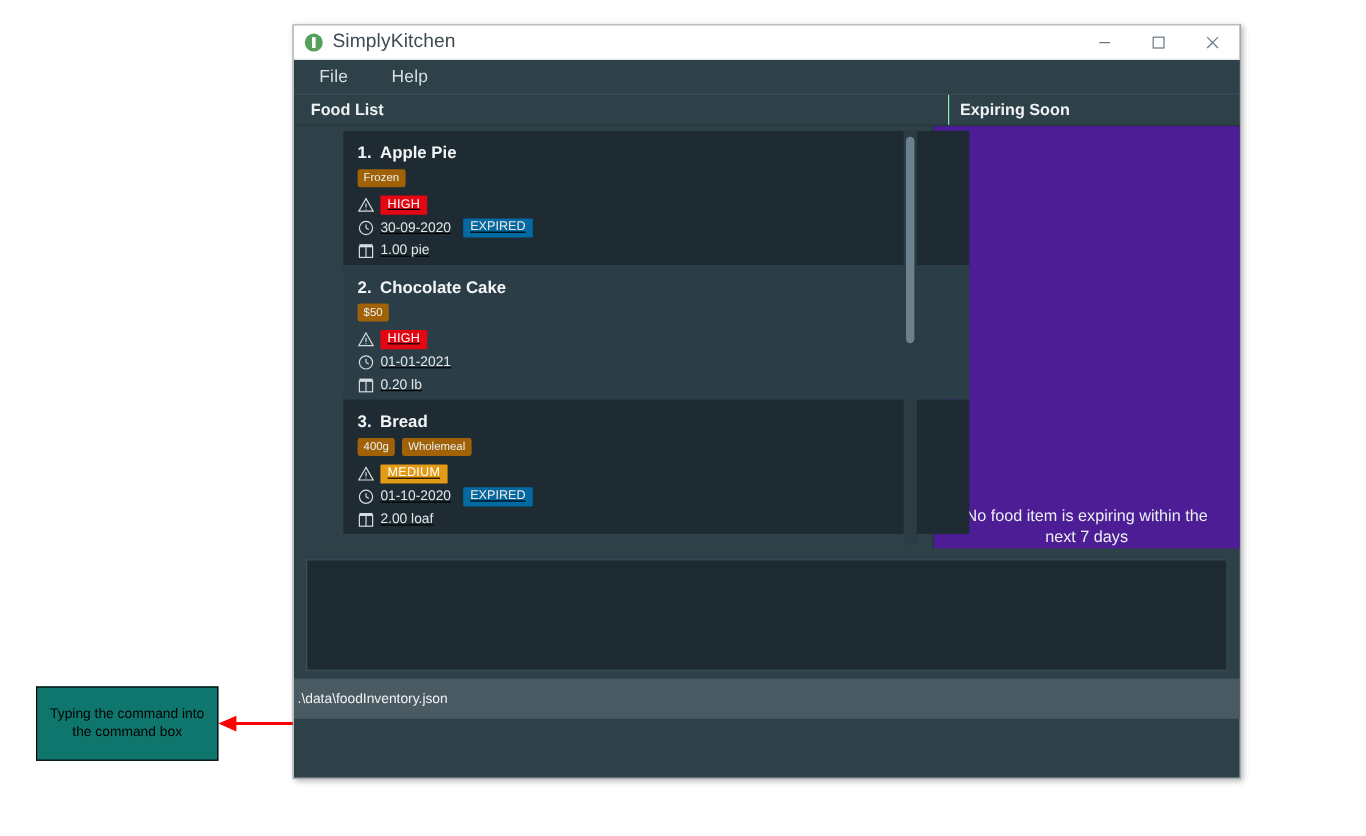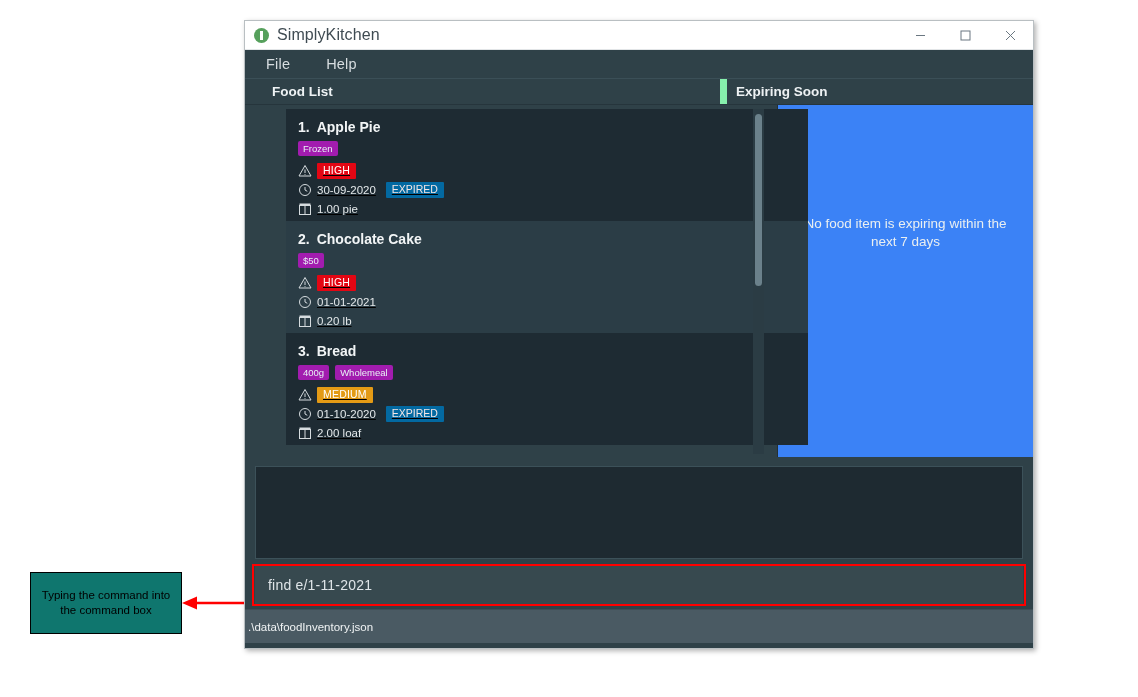--- a/index.html
+++ b/index.html
@@ -78,24 +78,24 @@
   }
 
   
   #panel-headers {
     display: flex; height: 27px;
     background: #2f4148;
     border-top: 1px solid #3b4f57;
     border-bottom: 1px solid #26353c;
   }
   #fl-header {
-    width: 482px; display: flex; align-items: center;
-    padding-left: 27px;
+    width: 546px; display: flex; align-items: center;
+    padding-left: 14px;
     font-size: 13.5px; font-weight: bold; color: #eef2f4;
-    border-right: 7px solid #86efac;
+    border-right: 1px solid #86efac;
   }
   #es-header {
     flex: 1; display: flex; align-items: center;
     padding-left: 9px;
     font-size: 13.5px; font-weight: bold; color: #eef2f4;
   }
 
   
   #panels { display: flex; height: 352px; background: #2f4148; }
   #food-list-panel {
@@ -117,21 +117,21 @@
   .food-card.even { background: #2b3d46; }
 
   .fc-title {
     font-size: 14px; font-weight: bold; color: #f2f5f6;
     margin-bottom: 6px; white-space: nowrap;
   }
   .fc-title .idx { margin-right: 7px; }
 
   .fc-tags { display: flex; gap: 6px; margin-bottom: 6px; height: 15px; }
   .tag {
-    background: #a21caf; color: #e8f1f5;
+    background: #a16207; color: #e8f1f5;
     font-size: 9.5px; padding: 1.5px 5px 2px 5px;
     border-radius: 2px; line-height: 11px; white-space: nowrap;
   }
 
   .fc-row { display: flex; align-items: center; height: 17px; margin-bottom: 2px; text-decoration: underline; }
   .fc-icon { width: 14px; height: 14px; margin-right: 5px; flex: none; color: #d6dcdf; }
   .fc-icon svg { display: block; }
   .pri-badge {
     font-size: 10.5px; color: #ffffff; padding: 1.5px 6px 2.5px 6px;
     line-height: 12px; border-radius: 1px; letter-spacing: .2px;
@@ -153,22 +153,22 @@
     background: #2b3c44;
   }
   #fl-thumb {
     position: absolute; left: 2px; top: 5px;
     width: 7px; height: 172px;
     background: #6b818b; border-radius: 4px;
   }
 
   
   #expiring-panel {
-    flex: 1; background: #3b82f6;
-    display: flex; align-items: flex-start; justify-content: center;
+    flex: 1; background: #4c1d95;
+    display: flex; align-items: flex-end; justify-content: center;
     padding: 0 12px;
   }
   #expiring-empty {
     text-align: center; font-size: 13.5px; color: #eaeff1;
     line-height: 1.35; margin-top: 110px;
   }
 
   
   #result-wrap {
     height: 108px; background: #2f4148;
@@ -393,22 +393,18 @@
     <div id="expiring-panel">
       <div id="expiring-empty">No food item is expiring within the next 7 days</div>
     </div>
 
   </div>
 
   <div id="result-wrap">
     <div id="result-box"></div>
   </div>
 
-  <div id="command-wrap">
-    <div id="command-box">find e/1-11-2021</div>
-    <div id="command-highlight"></div>
-  </div>
 
   <div id="statusbar">
     <span>.\data\foodInventory.json</span>
   </div>
 
 </div>
 
 </body></html>

